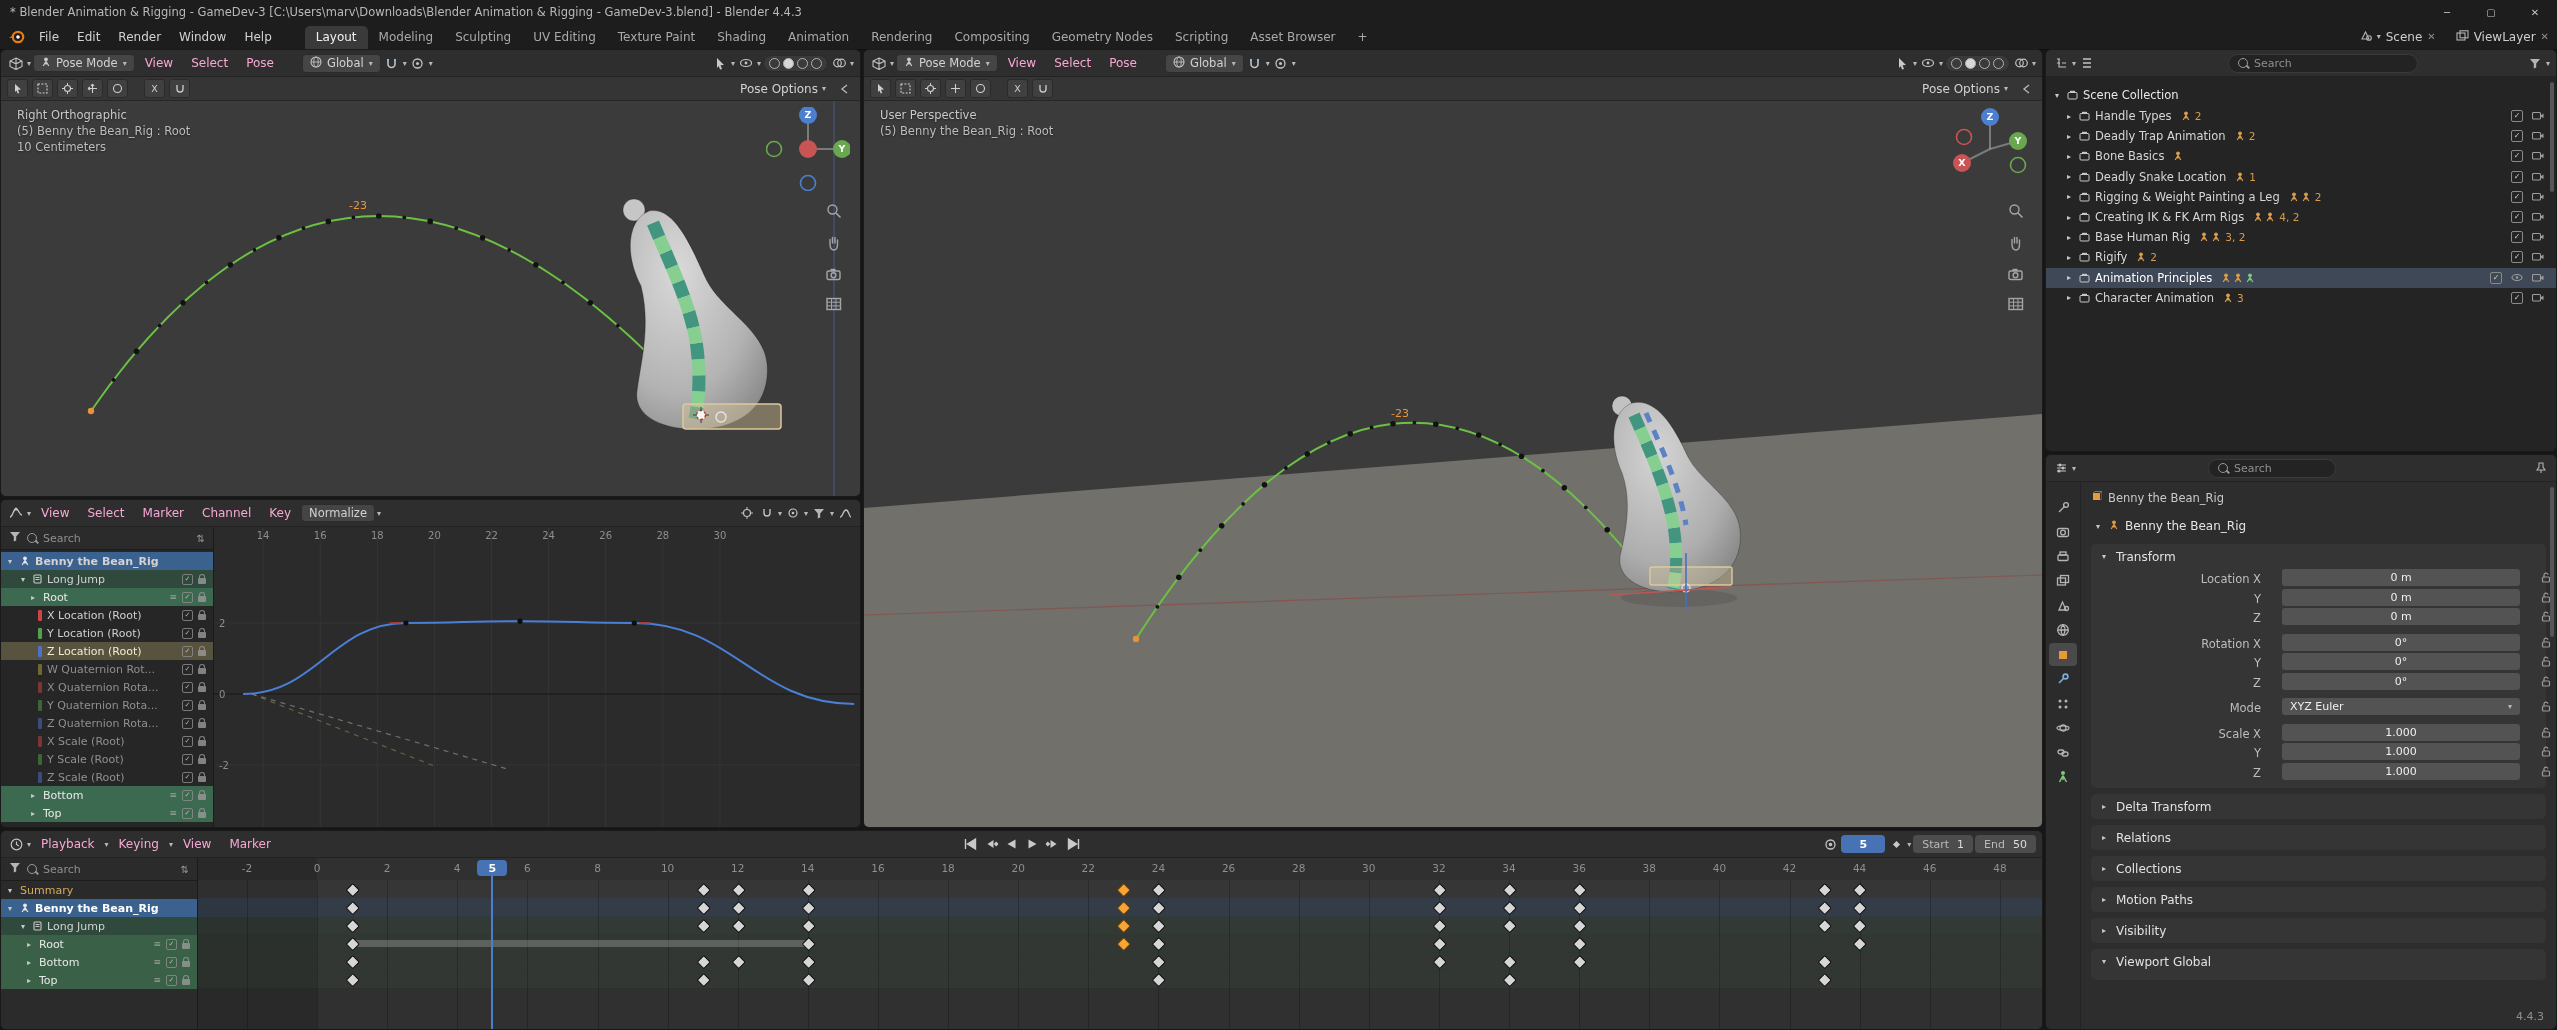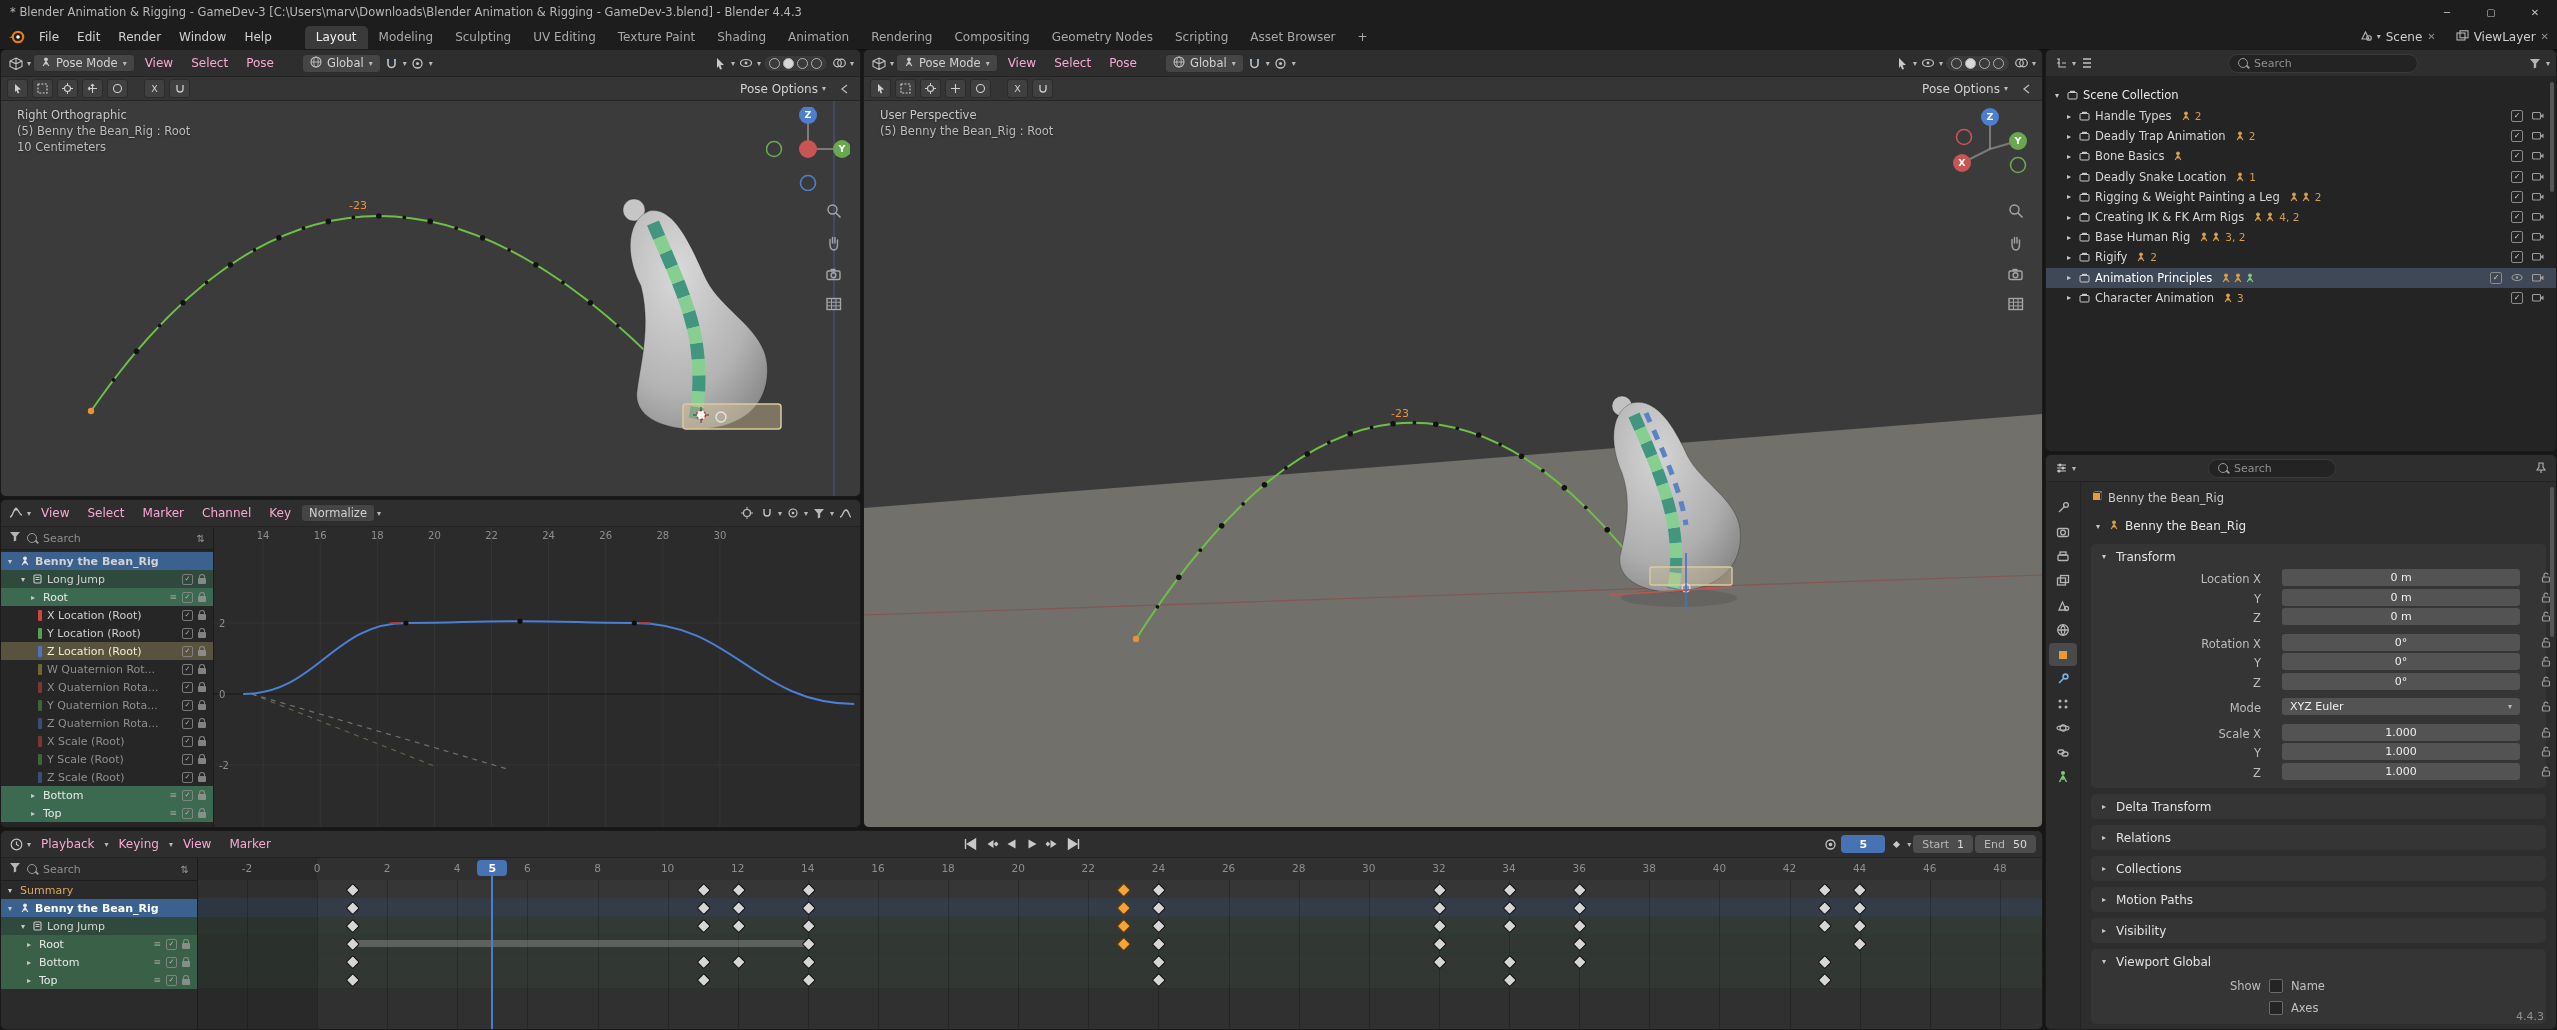--- a/index.html
+++ b/index.html
@@ -1595,31 +1595,19 @@
               <span class="caret">▸</span>
               <span>Visibility</span>
             </div>
           </div>
         </div>
       <div class="panel" id="pnl-vd">
         <div class="phead">
           <span class="caret">▾</span>
           <span>Viewport Global</span>
         </div>
-        <div id="vd-rows">
-            <div class="vdrow">
-          <div class="plabel">Show</div>
-          <span class="cb"></span>
-          <span class="cblabel">Name</span>
-            </div>
-            <div class="vdrow">
-          <div class="plabel"></div>
-          <span class="cb"></span>
-          <span class="cblabel">Axes</span>
-            </div>
-          </div>
       </div>
       <div class="version">4.4.3</div>
     </div>
     <div class="sbar" style="top:32px;height:150px;"></div>
   </div>
 
 </div>
 
 </body></html>

